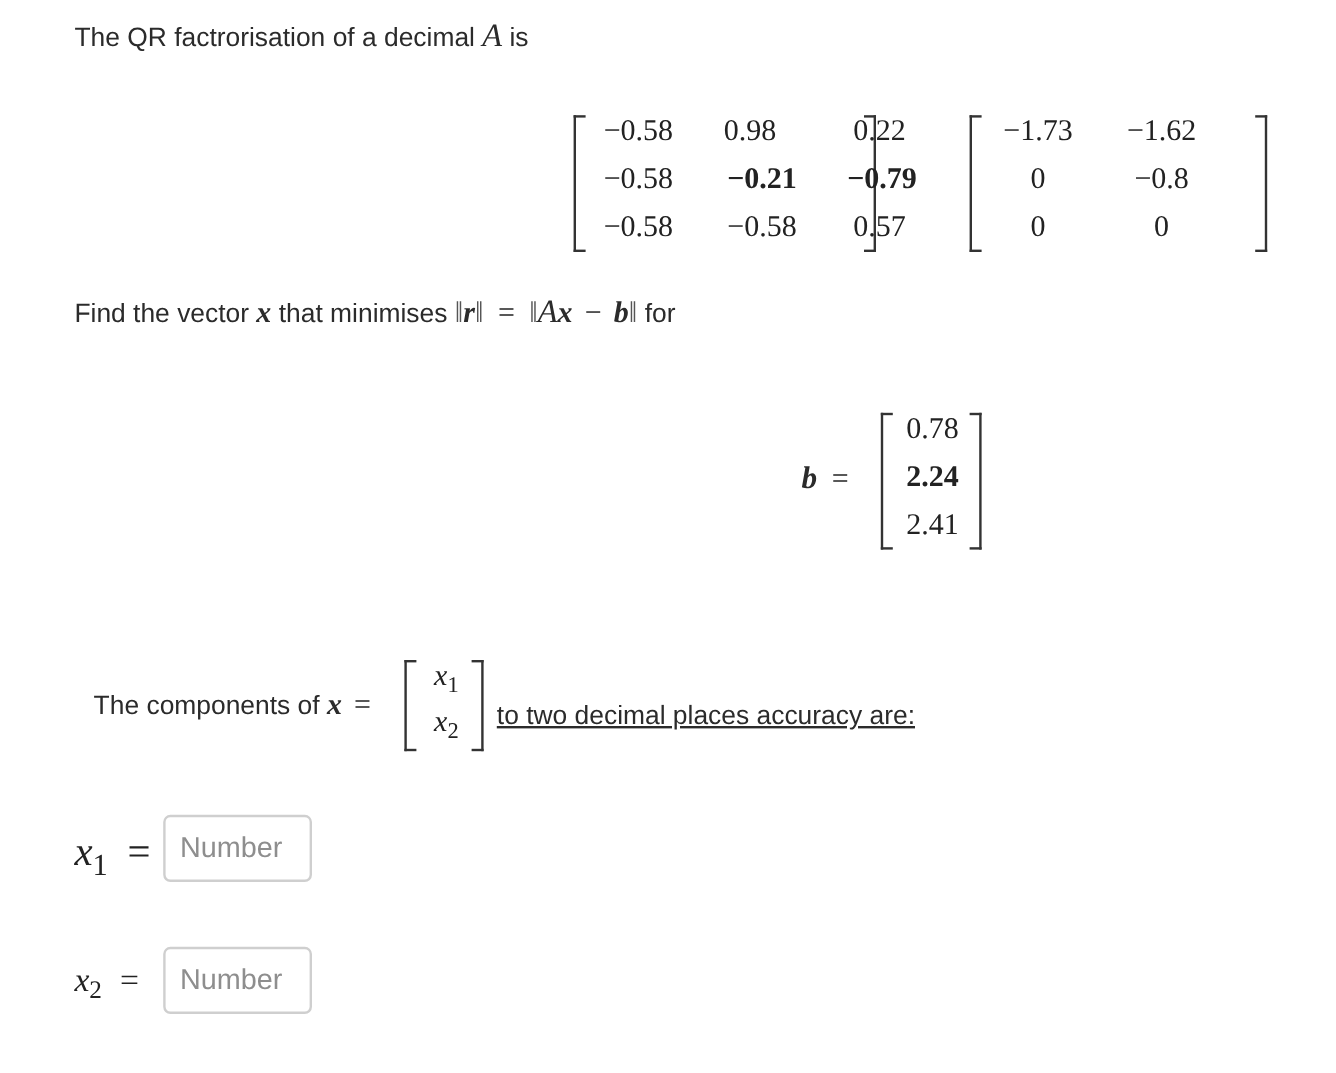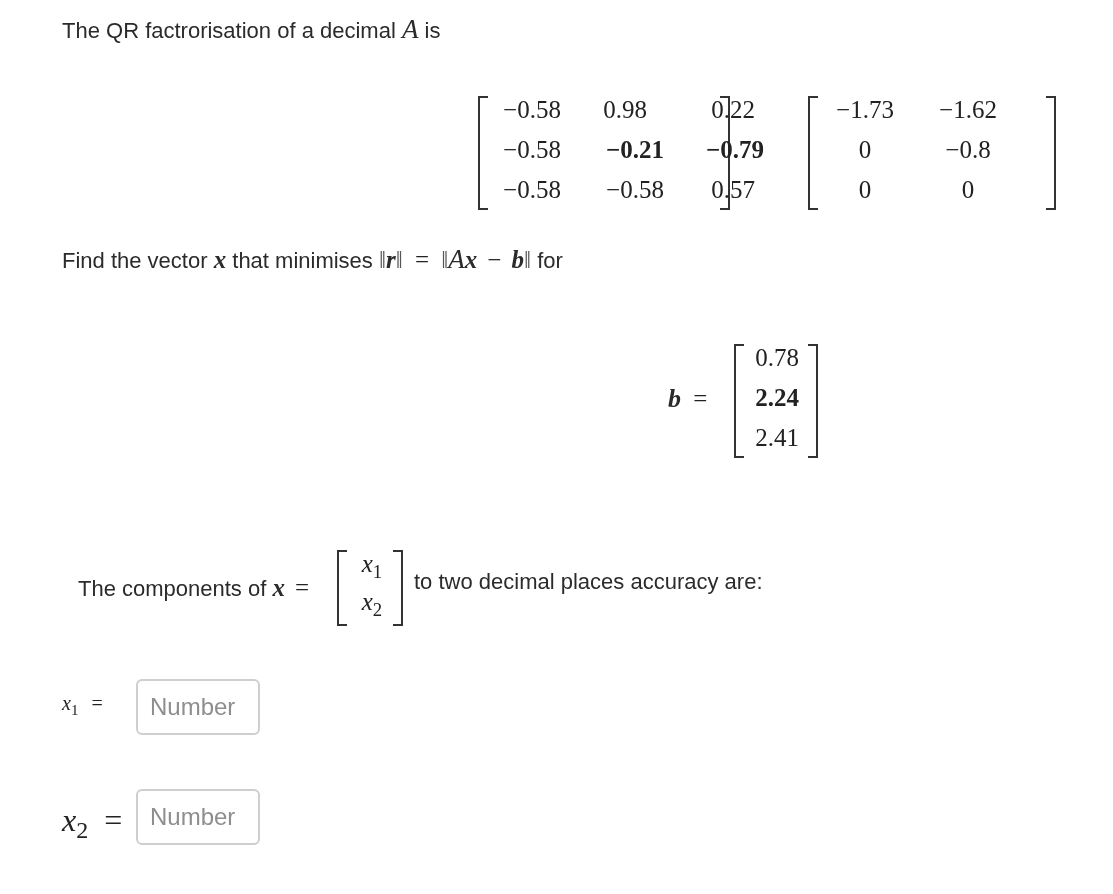--- a/index.html
+++ b/index.html
@@ -94,25 +94,25 @@
   <span>The components of</span>
   <span class="mb" style="font-size:25px;">x</span>
   <span class="num" style="margin-left:4px;">=</span>
 </div>
 <div class="matrix" style="left:337px; top:550px; width:66px; height:76px;">
   <div class="bracket left"></div>
   <div class="bracket right"></div>
   <div class="cell" style="left:10px; top:0px; width:50px;"><span class="mi">x</span><span class="sub">1</span></div>
   <div class="cell" style="left:10px; top:38px; width:50px;"><span class="mi">x</span><span class="sub">2</span></div>
 </div>
-<div class="abs txt" style="left:414px; top:569px;">to two decimal places accuracy are:</div>
+<div class="abs txt" style="left:414px; top:583px;text-decoration:underline;">to two decimal places accuracy are:</div>
 
-<div class="abs num" style="left:62px; top:692px; font-size:20px;">
+<div class="abs num" style="left:62px; top:692px; font-size:34px;">
   <span class="mi">x</span><span class="sub">1</span>
   <span style="margin-left:8px;">=</span>
 </div>
 <input class="input-box" style="left: 136px; top: 679px;" type="text" placeholder="Number">
 
-<div class="abs num" style="left:62px; top:802px; font-size:32px;">
+<div class="abs num" style="left:62px; top:802px; font-size:28px;">
   <span class="mi">x</span><span class="sub">2</span>
   <span style="margin-left:8px;">=</span>
 </div>
 <input class="input-box" style="left: 136px; top: 789px;" type="text" placeholder="Number">
 
 </body></html>

